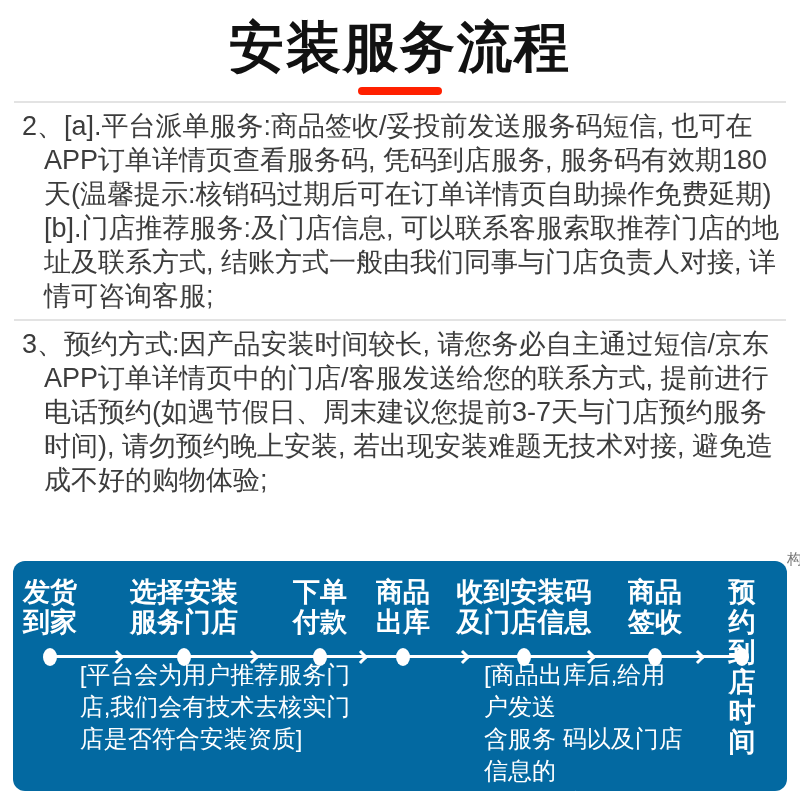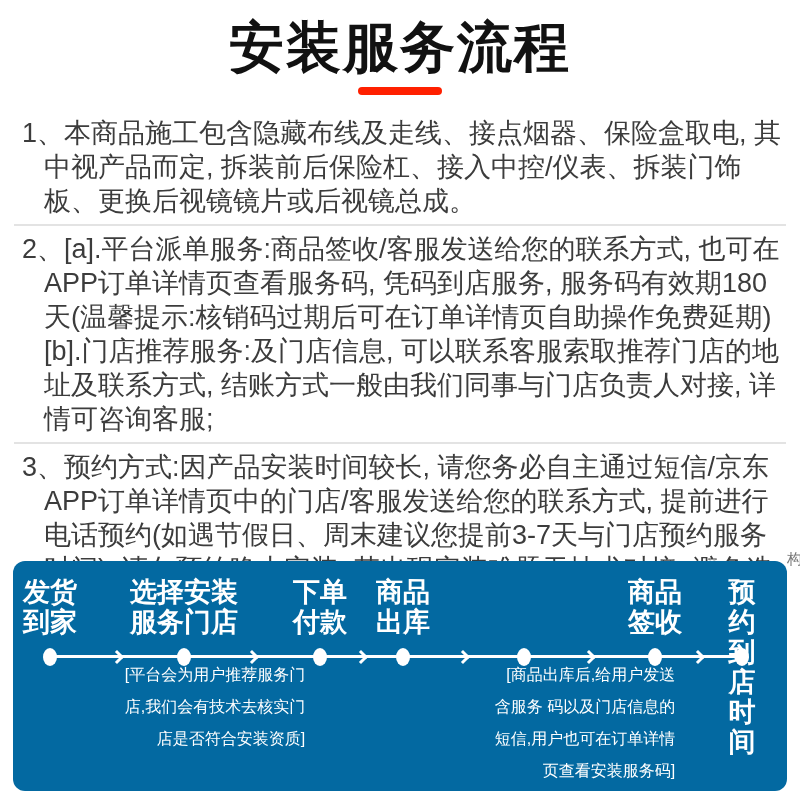--- a/index.html
+++ b/index.html
@@ -88,23 +88,23 @@
     margin-left: -5px;
     border-top: 3px solid #ffffff;
     border-right: 3px solid #ffffff;
     transform: rotate(45deg);
   }
   .panel-note {
     position: absolute;
     top: 98px;
     transform: translateX(-50%);
     color: #ffffff;
-    font-size: 16px;
+    font-size: 24px;
     line-height: 32px;
-    text-align: right;
+    text-align: left;
     white-space: pre-line;
   }
 
   
   .edge-fragment {
     position: absolute;
     left: 787px; top: 550px;
     font-size: 15px;
     color: #777777;
     white-space: nowrap;
@@ -112,44 +112,45 @@
 </style>
 </head>
 <body>
 
 <div class="page">
 
   <h1 class="title">安装服务流程</h1>
   <div class="title-underline"></div>
 
   <div class="content">
-    <p class="para block-1"><span>1、</span><span>本商品施工包含隐藏布线及走线、接点烟器、保险盒取电, 其中视产品而定, 拆装前后保险杠、接入中控/仪表、拆装门饰板、更换后视镜镜片或后视镜总成。</span></p>
 
     <hr class="divider">
 
-    <p class="para"><span>2、</span><span>[a].平台派单服务:商品签收/客服发送给您的联系方式, 也可在APP订单详情页查看服务码, 凭码到店服务, 服务码有效期180天(温馨提示:核销码过期后可在订单详情页自助操作免费延期)</span></p>
+    <p class="para"><span>2、</span><span>[a].平台派单服务:商品签收/妥投前发送服务码短信, 也可在APP订单详情页查看服务码, 凭码到店服务, 服务码有效期180天(温馨提示:核销码过期后可在订单详情页自助操作免费延期)</span></p>
     <p class="para-sub"><span>[b].门店推荐服务:及门店信息, 可以联系客服索取推荐门店的地址及联系方式, 结账方式一般由我们同事与门店负责人对接, 详情可咨询客服;</span></p>
 
     <hr class="divider">
 
     <p class="para"><span>3、</span><span>预约方式:因产品安装时间较长, 请您务必自主通过短信/京东APP订单详情页中的门店/客服发送给您的联系方式, 提前进行电话预约(如遇节假日、周末建议您提前3-7天与门店预约服务时间), 请勿预约晚上安装, 若出现安装难题无技术对接, 避免造成不好的购物体验;</span></p>
   </div>
 
   <div class="edge-fragment">构</div>
 
   <div class="flow-panel">
 
     <div class="step-label" style="left:37px">发货
 到家</div>
     <div class="step-label" style="left:307px">下单
 付款</div>
     <div class="step-label" style="left:171px">选择安装
 服务门店</div>
     <div class="step-label" style="left:390px">商品
 出库</div>
+    <div class="step-label" style="left:511px">收到安装码
+及门店信息</div>
     <div class="step-label" style="left:642px">商品
 签收</div>
     <div class="step-label" style="left:729px">预约到
 店时间</div>
 
     <div class="timeline-line"></div>
 
     <div class="timeline-dot" style="left:37px"></div>
     <div class="timeline-dot" style="left:171px"></div>
     <div class="timeline-dot" style="left:307px"></div>

